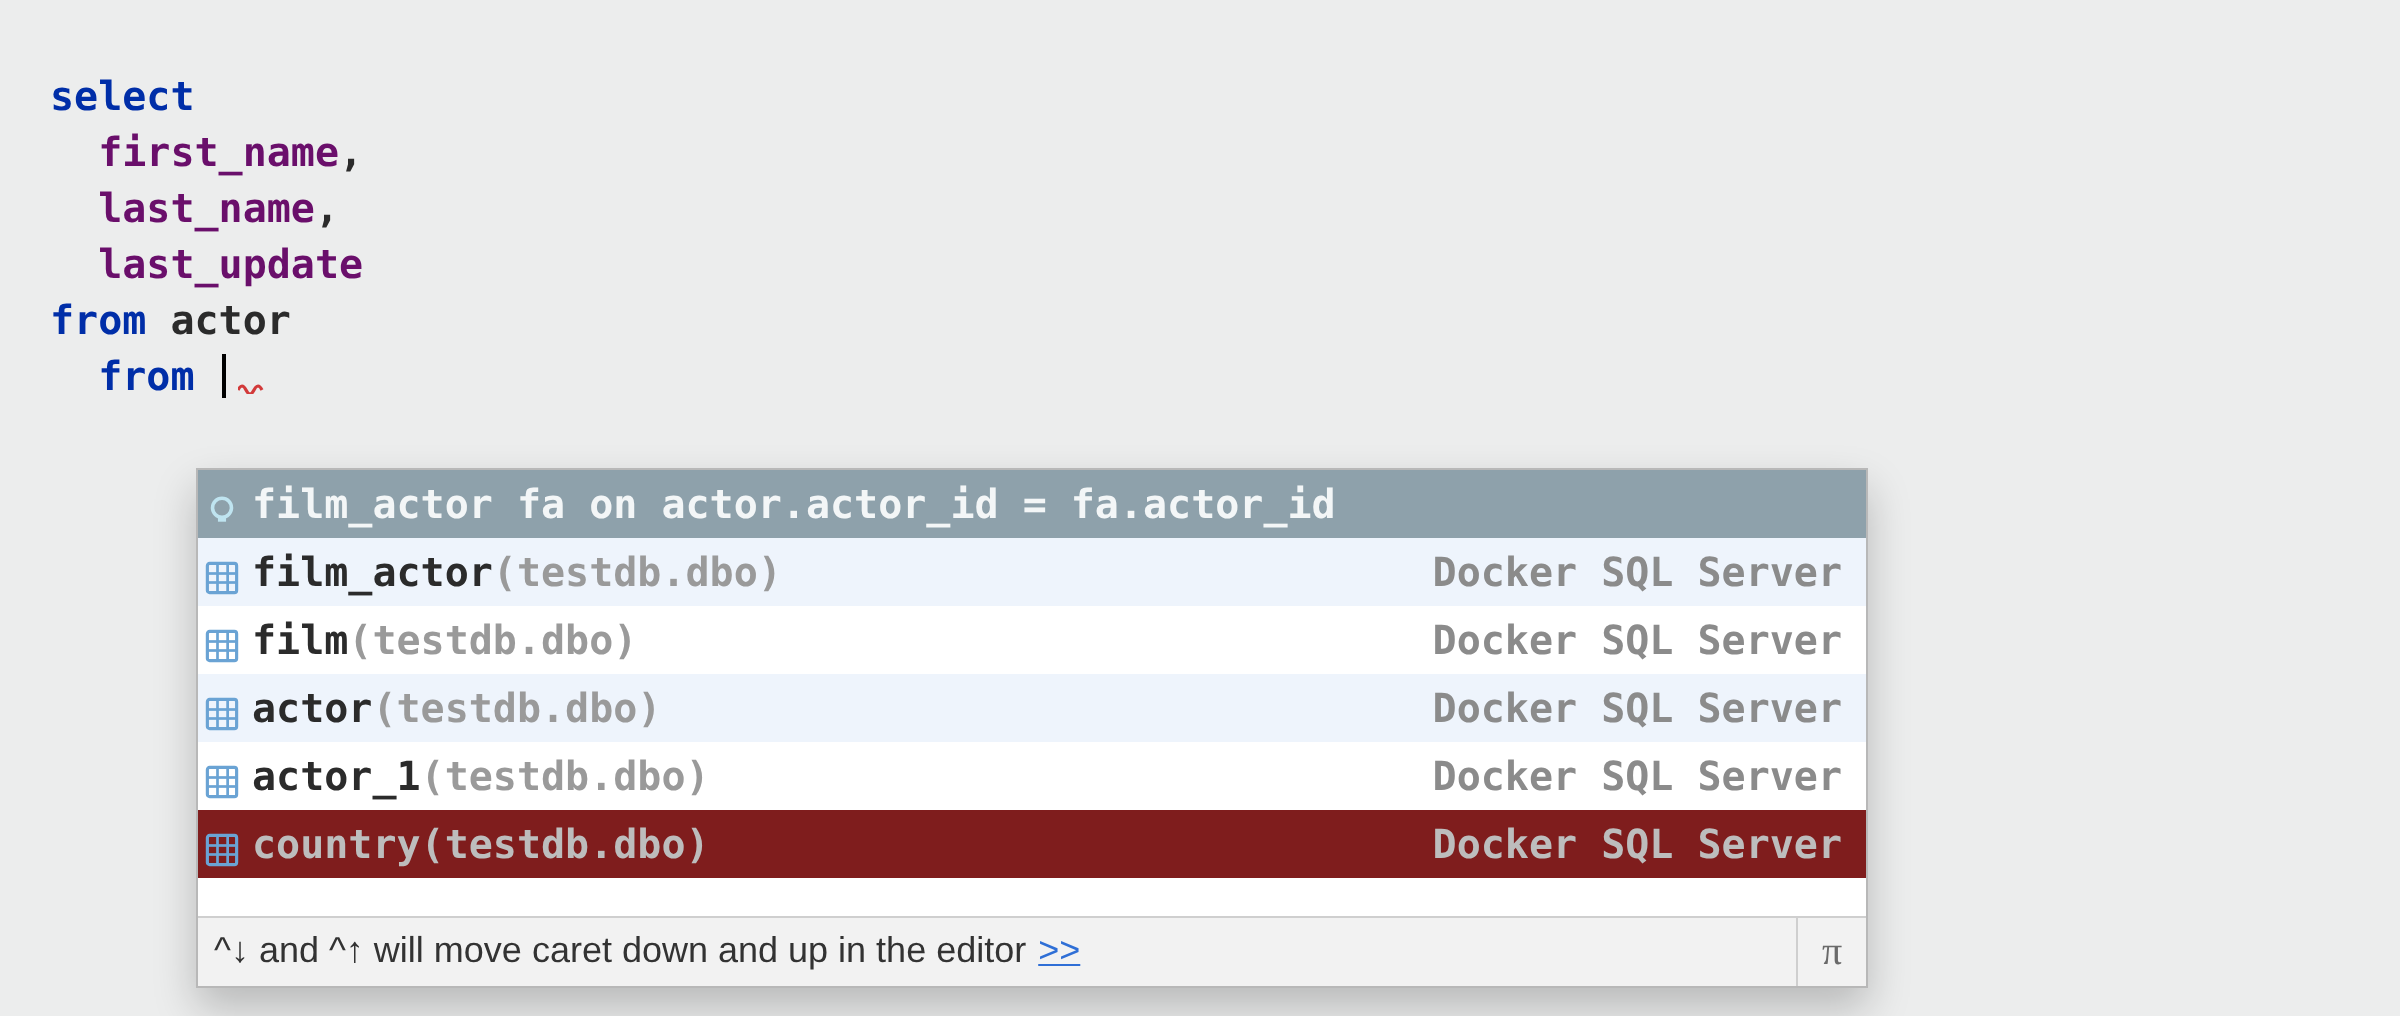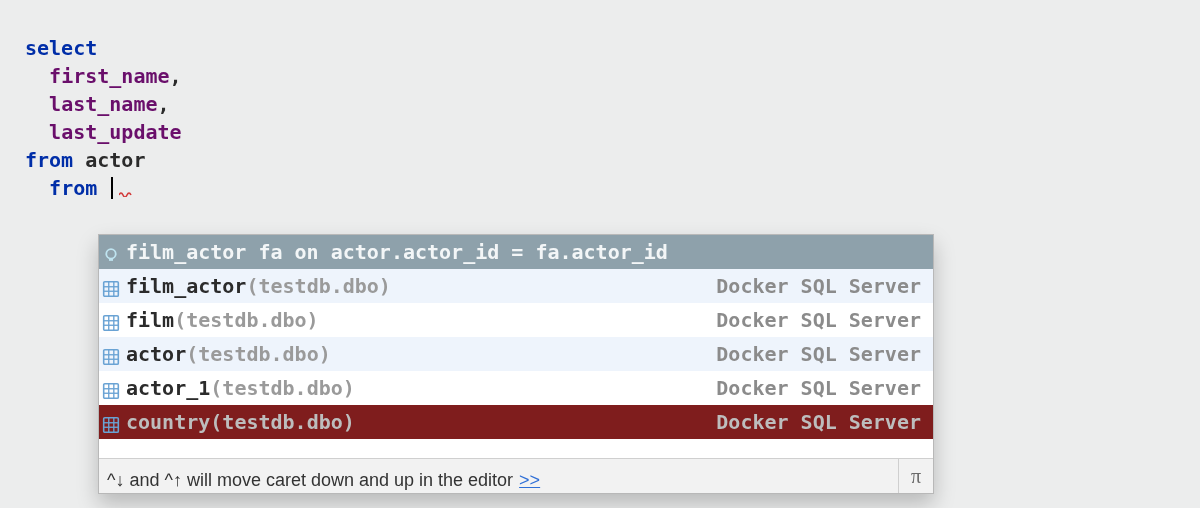--- a/index.html
+++ b/index.html
@@ -86,21 +86,21 @@
   .item.partial{background:#7f1d1d}
   .item.partial .lbl,.item.partial .ctx,.item.partial .src{color:#bdbdbd}
 
   .hint{
     position:absolute;
     left:0;right:0;bottom:0;
     height:34px;
     background:#f2f2f2;
     border-top:1px solid #cfcfcf;
     display:flex;
-    align-items:flex-end;
+    align-items:center;
     font-family:-apple-system,Helvetica,Arial,sans-serif;
     font-size:18px;
     font-weight:400;
     color:#333;
     margin-top:36px;
   }
   .hint .txt{padding-left:8px}
   .hint .more{color:#2f6fd6;text-decoration:underline;margin-left:6px}
   .hint .pi{
     margin-left:auto;

